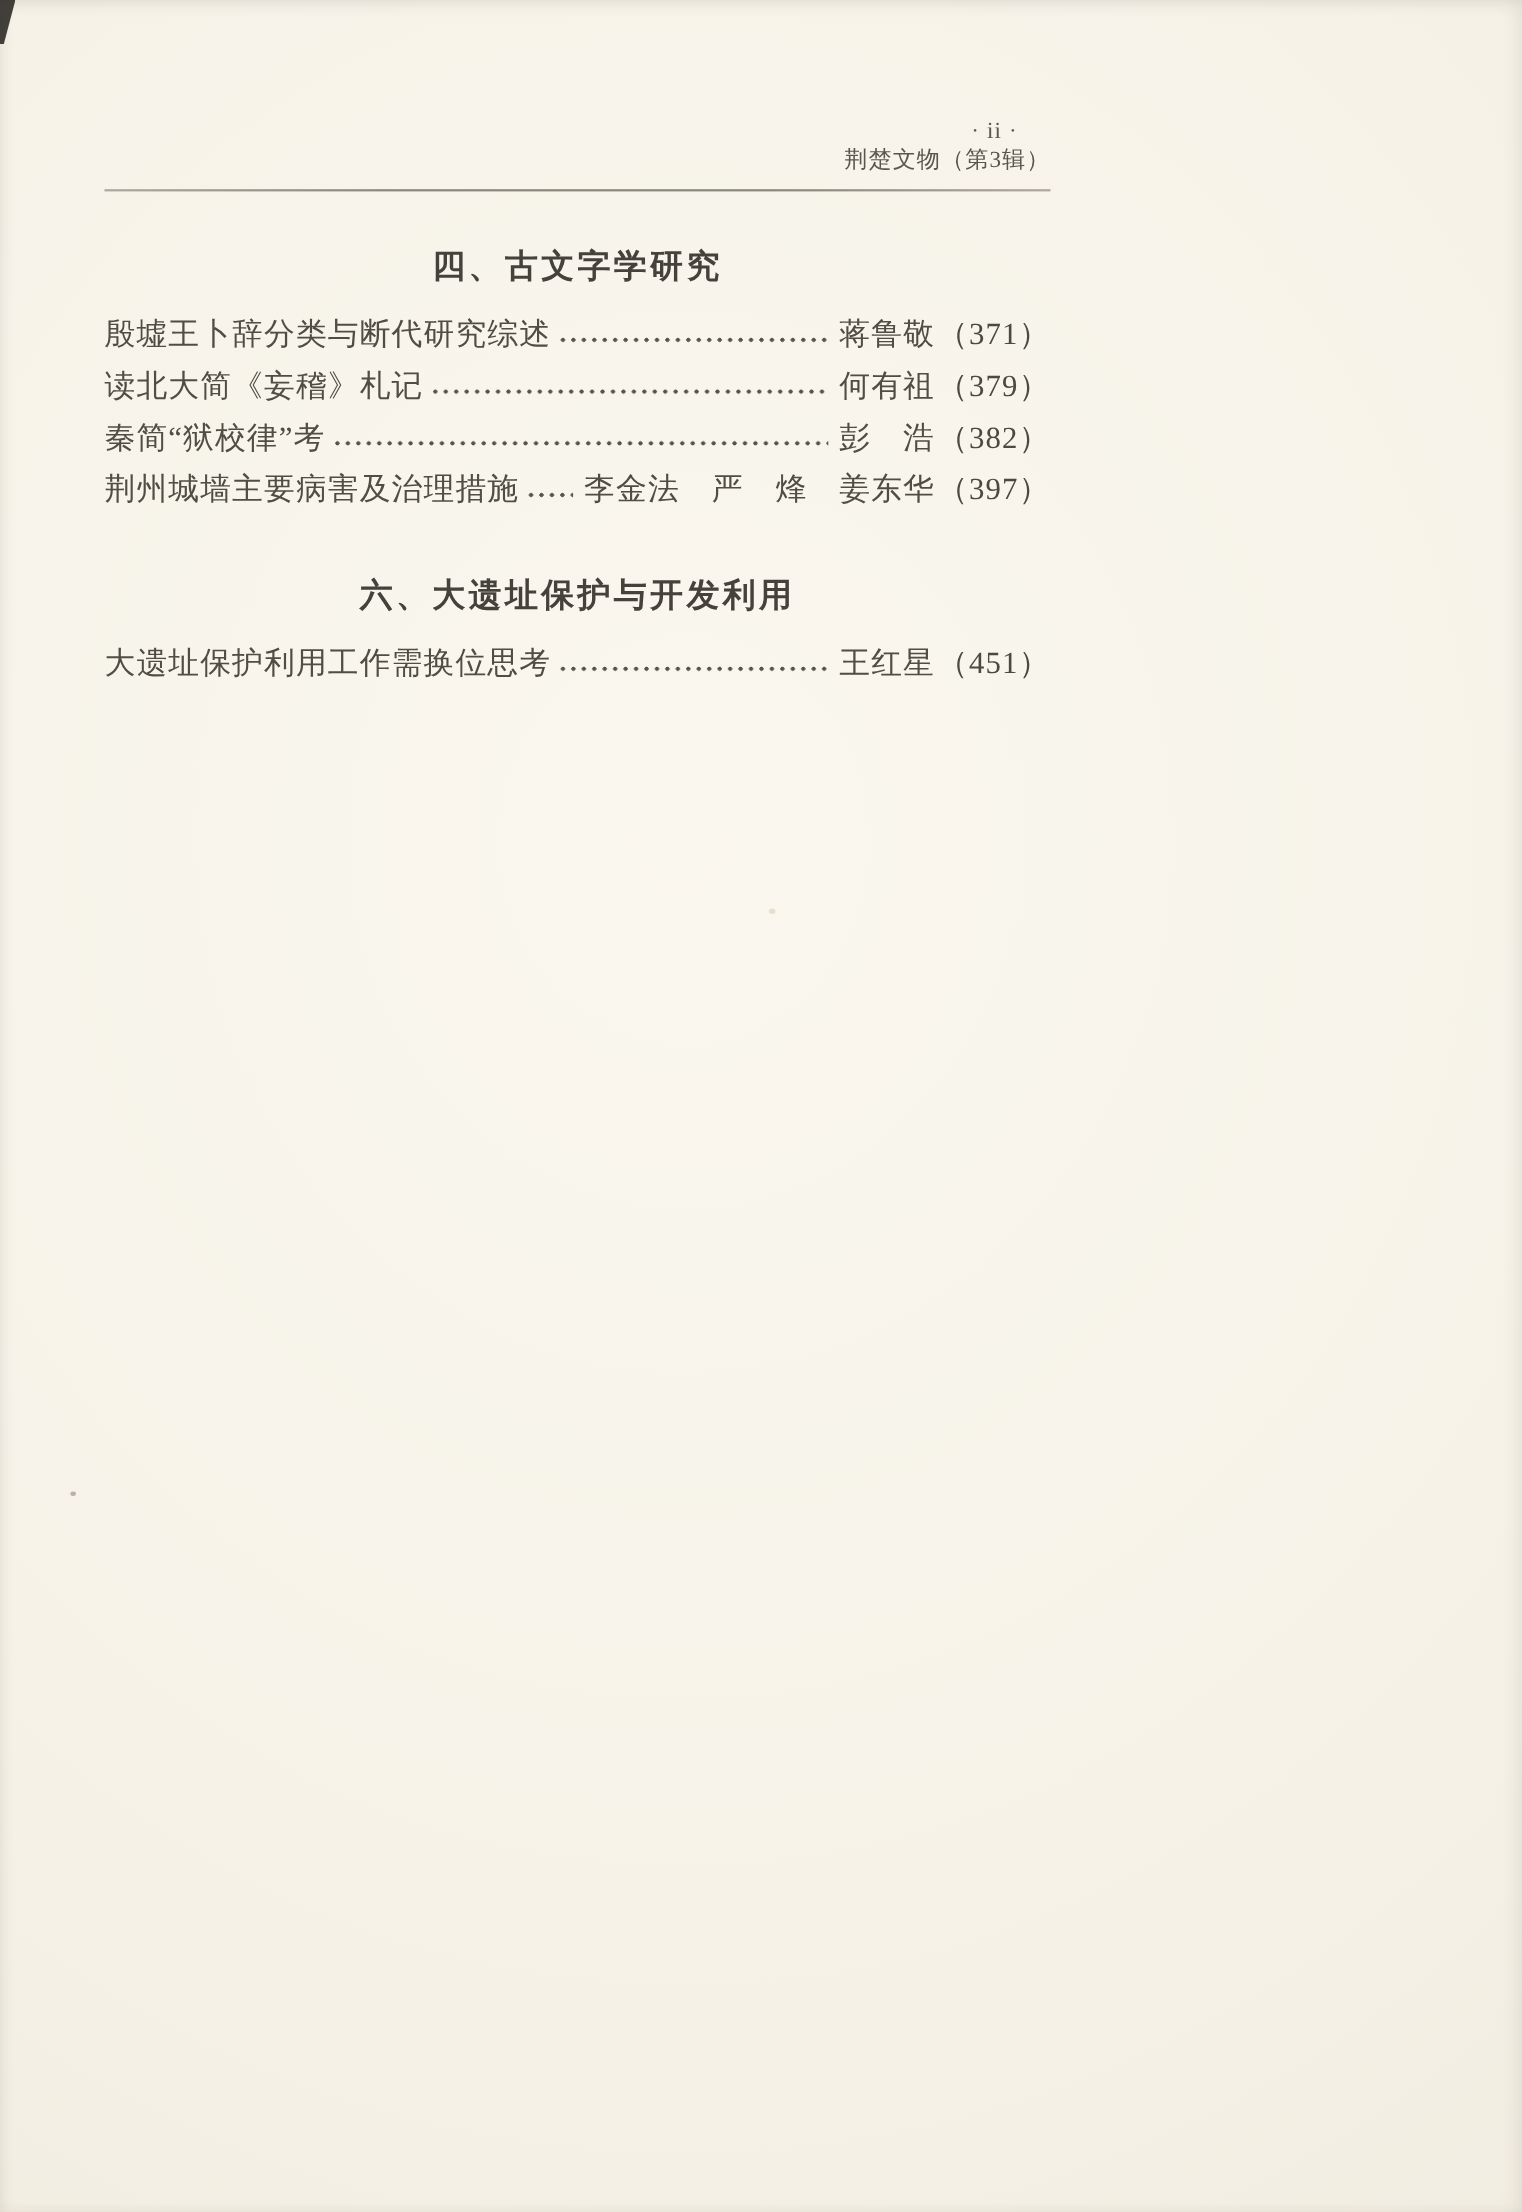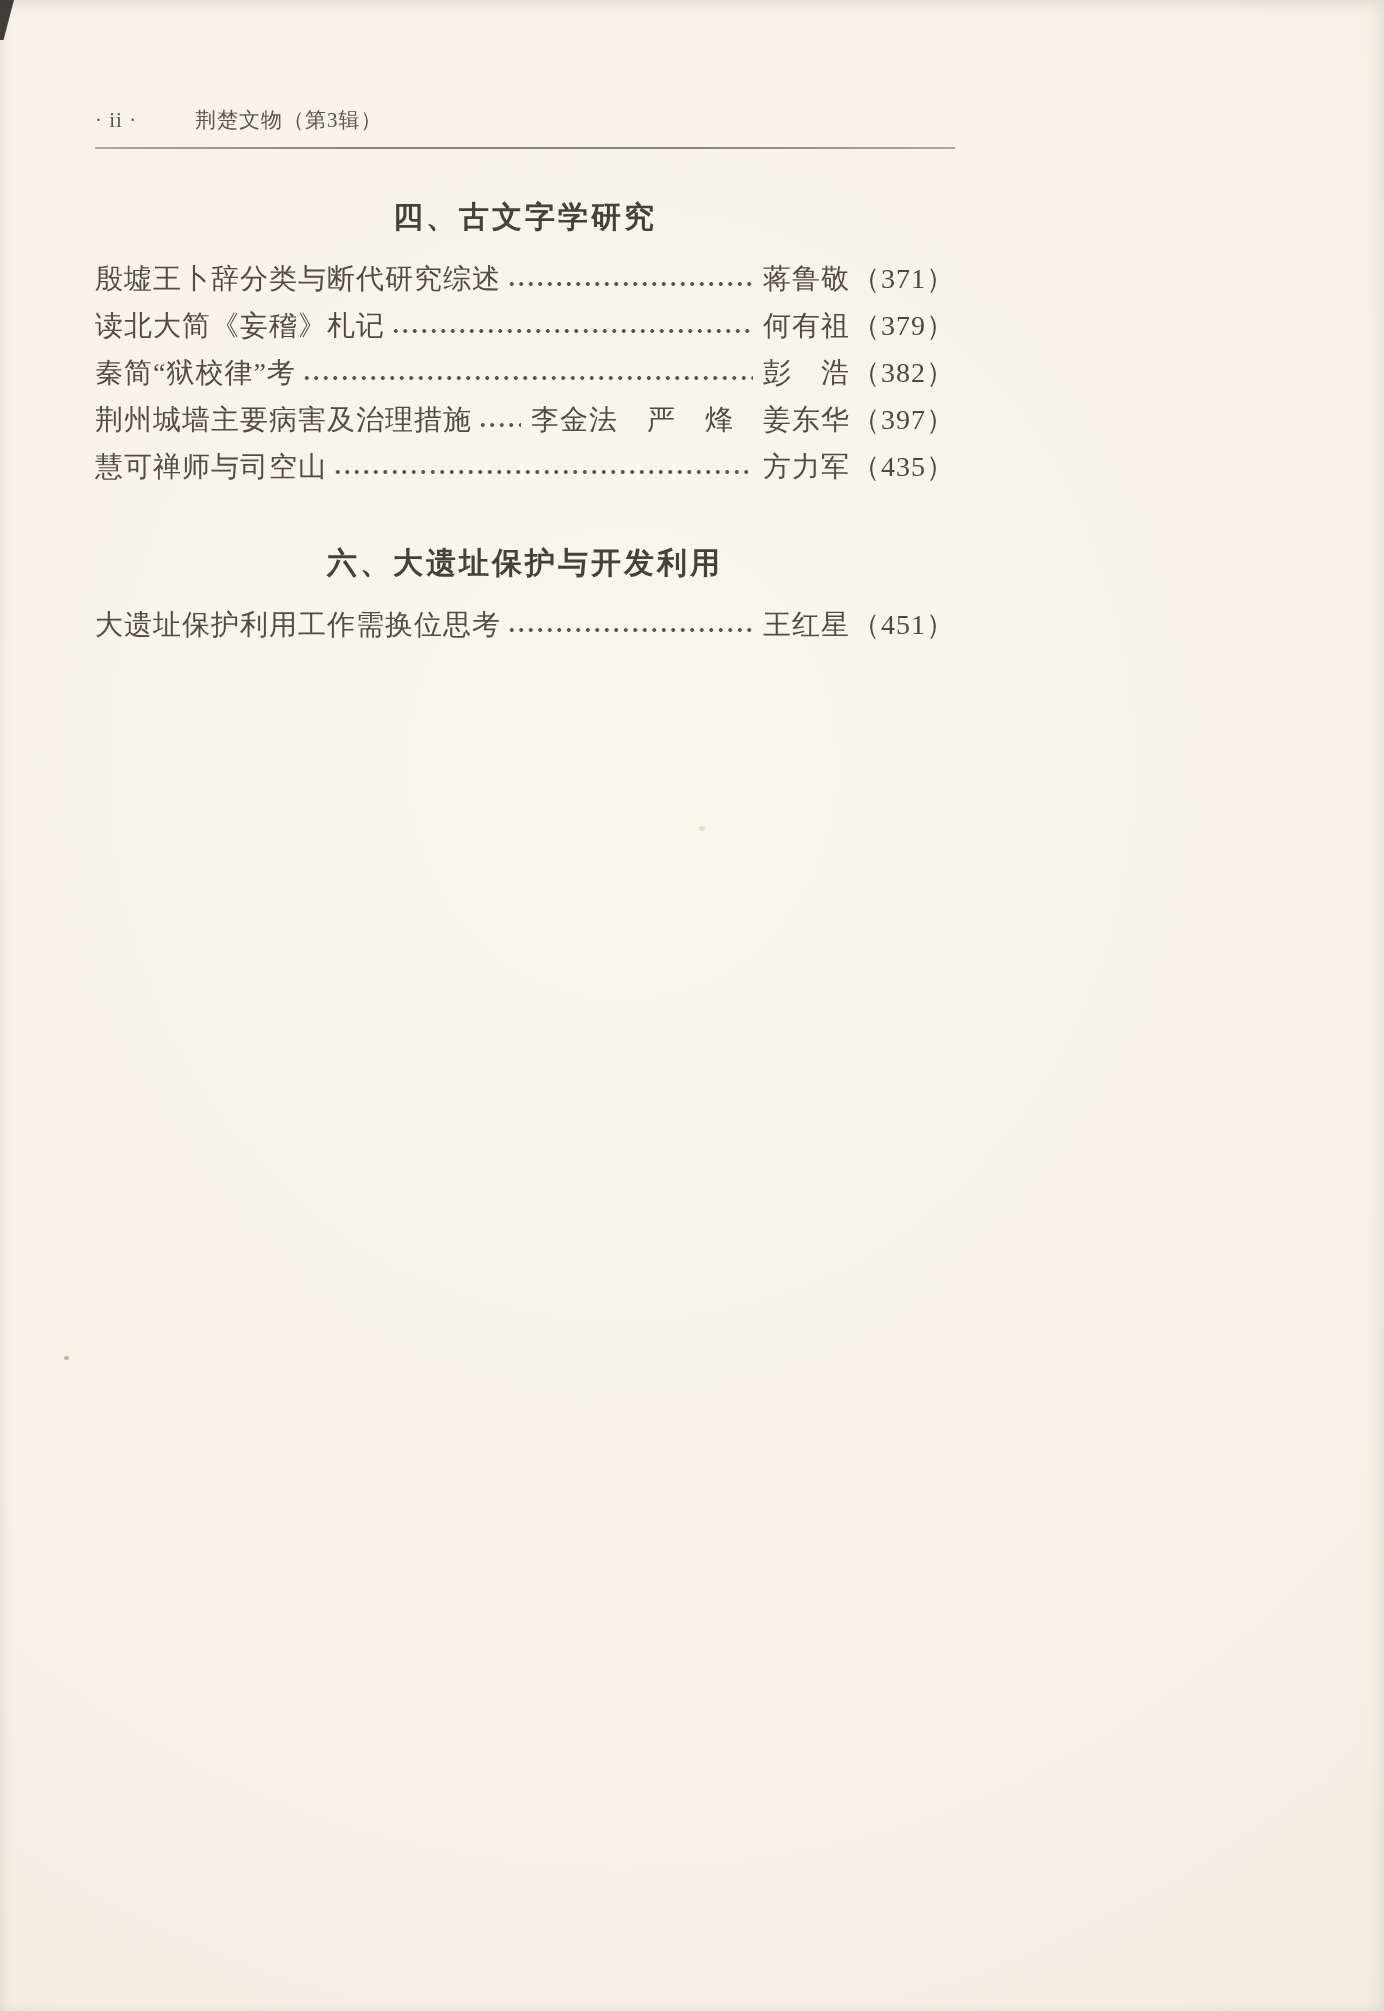--- a/index.html
+++ b/index.html
@@ -31,25 +31,26 @@
   .speck-2 { left: 699px; top: 826px; width: 6px; height: 5px; background: #e8e0c8; }
 
   .textblock {
     position: absolute;
     left: 95px; top: 0;
     width: 860px;
   }
 
   .page-header {
     display: flex;
-    align-items: center;
+    align-items: flex-end;
     padding-top: 106px;
     color: #5a564c;
     font-size: 21px;
     letter-spacing: 1px;
+    flex-direction: column;
   }
   .page-number { width: 72px; }
   .book-title { margin-left: 28px; }
 
   .header-rule {
     margin-top: 13px;
     height: 2px;
     border: 0;
     background: linear-gradient(to right, #9a948a, #6f6a60 30%, #6f6a60 70%, #9a948a);
     opacity: 0.8;
@@ -125,26 +126,20 @@
     </section>
 
     <section>
 
       <div class="toc-row">
         <span class="toc-title">荆州城墙主要病害及治理措施</span>
         <span class="leader"></span>
         <span class="toc-authors">李金法　严　烽　姜东华</span>
         <span class="toc-page">（397）</span>
       </div>
-      <div class="toc-row">
-        <span class="toc-title">慧可禅师与司空山</span>
-        <span class="leader"></span>
-        <span class="toc-authors">方力军</span>
-        <span class="toc-page">（435）</span>
-      </div>
     </section>
 
     <section>
       <h2 class="section-title">六、大遗址保护与开发利用</h2>
 
       <div class="toc-row">
         <span class="toc-title">大遗址保护利用工作需换位思考</span>
         <span class="leader"></span>
         <span class="toc-authors">王红星</span>
         <span class="toc-page">（451）</span>

